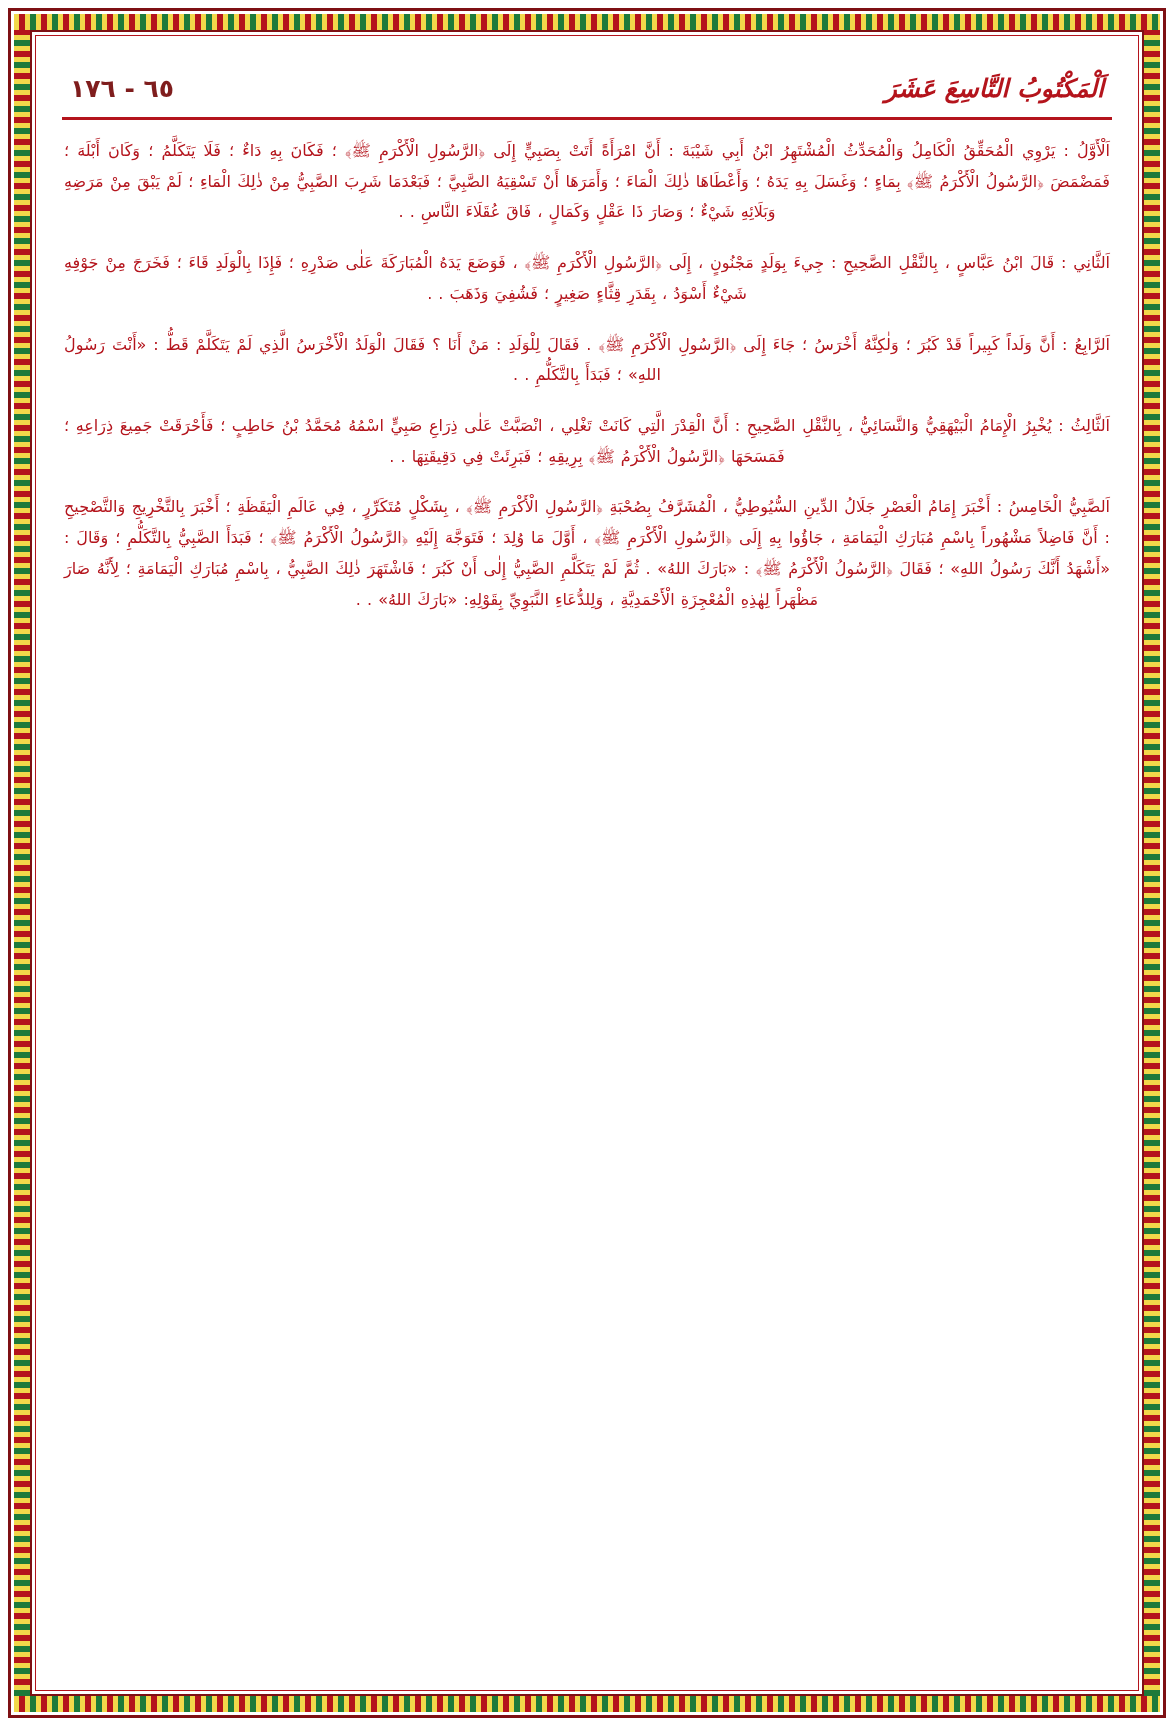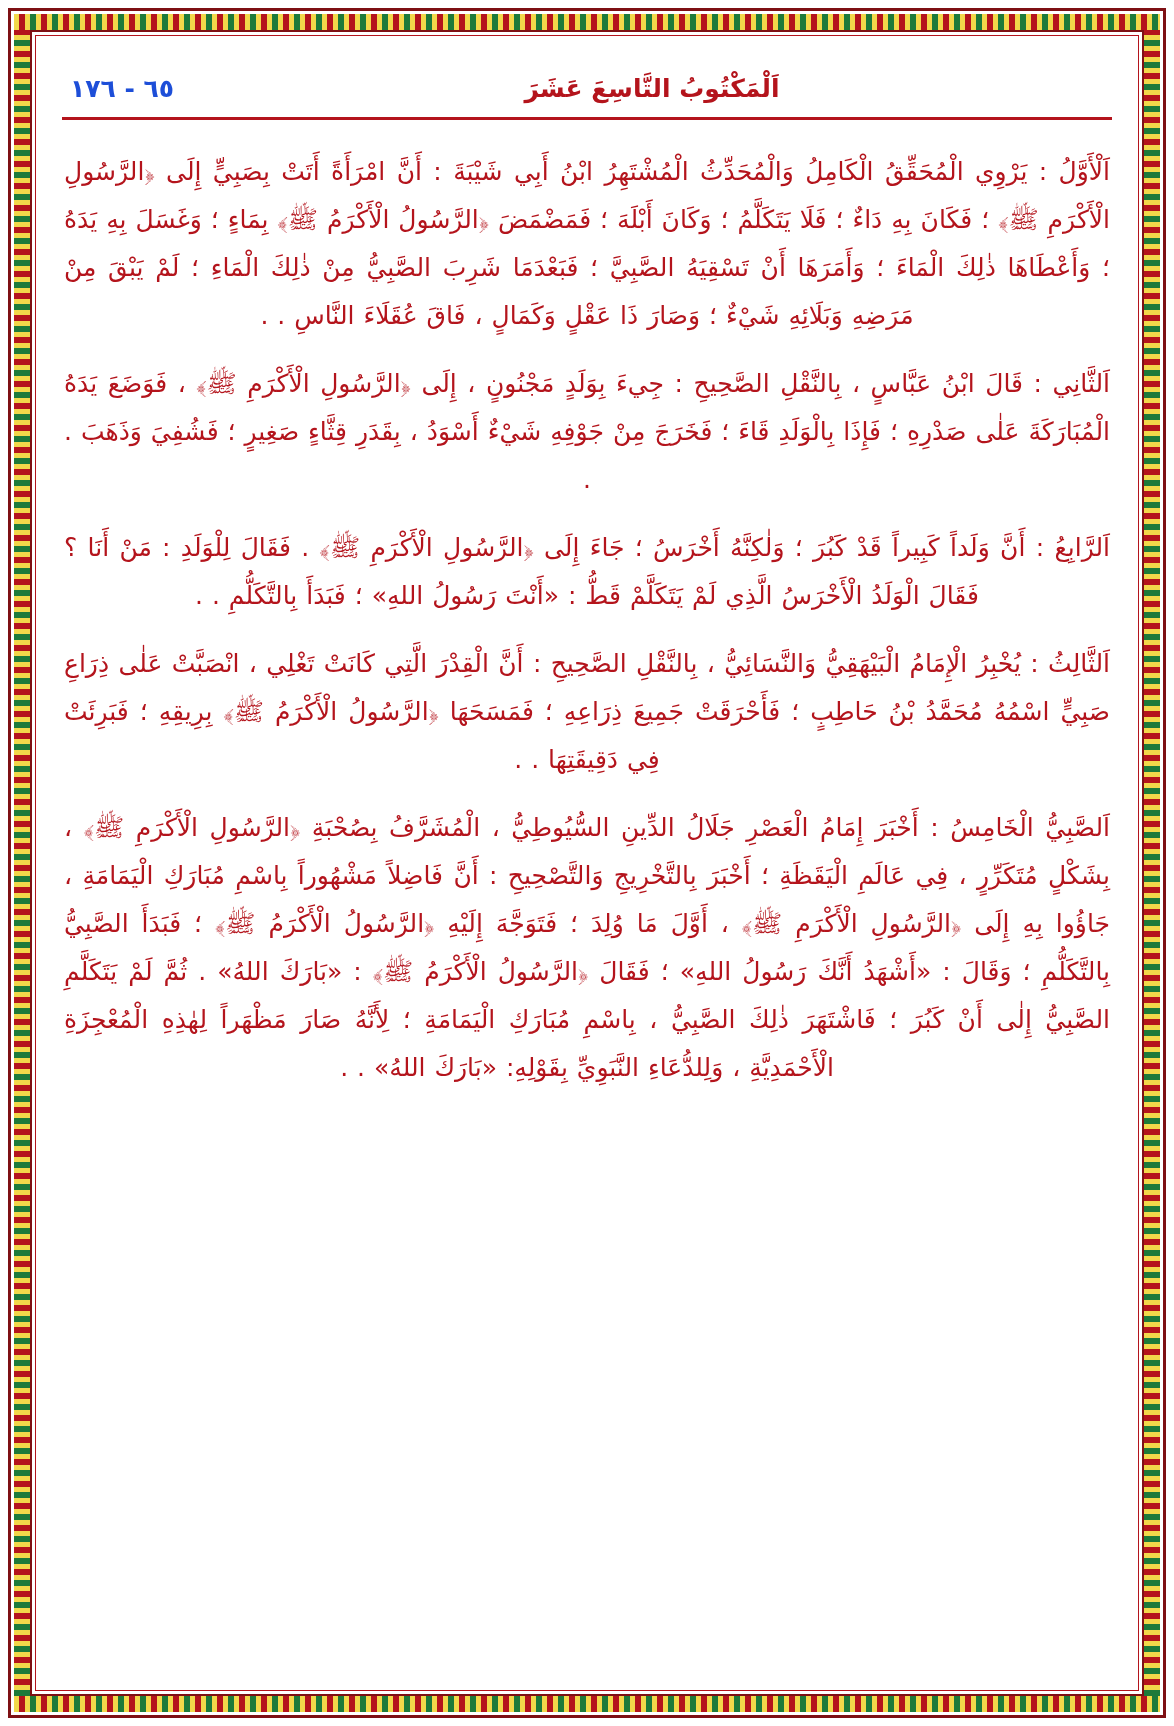--- a/index.html
+++ b/index.html
@@ -82,24 +82,25 @@
     justify-content: space-between;
     direction: rtl;
     padding: 22px 14px 0 14px;
   }
   .header-title {
     color: #b4141c;
     font-size: 25px;
     font-weight: bold;
     letter-spacing: 0.5px;
     flex: 1;
-    text-align: center;
+    text-align: right;
+    font-style: italic;
   }
   .header-page {
-    color: #1d4ed8;
+    color: #7f1d1d;
     font-size: 25px;
     font-weight: bold;
     white-space: nowrap;
     min-width: 130px;
     text-align: left;
     direction: ltr;
   }
   .header-rule {
     margin: 14px 6px 0 6px;
     height: 3px;
@@ -107,23 +108,23 @@
   }
 
   .body {
     direction: rtl;
     text-align: justify;
     text-align-last: center;
     padding: 16px 8px 0 8px;
   }
 
   p.para {
-    margin: 12px 0 20px 0;
+    margin: 0 0 20px 0;
     color: #b4141c;
-    font-size: 25px;
+    font-size: 16px;
     line-height: 1.92;
     text-align: justify;
     text-align-last: center;
     word-spacing: 1px;
   }
 </style>
 </head>
 <body>
 
 <div class="page">

